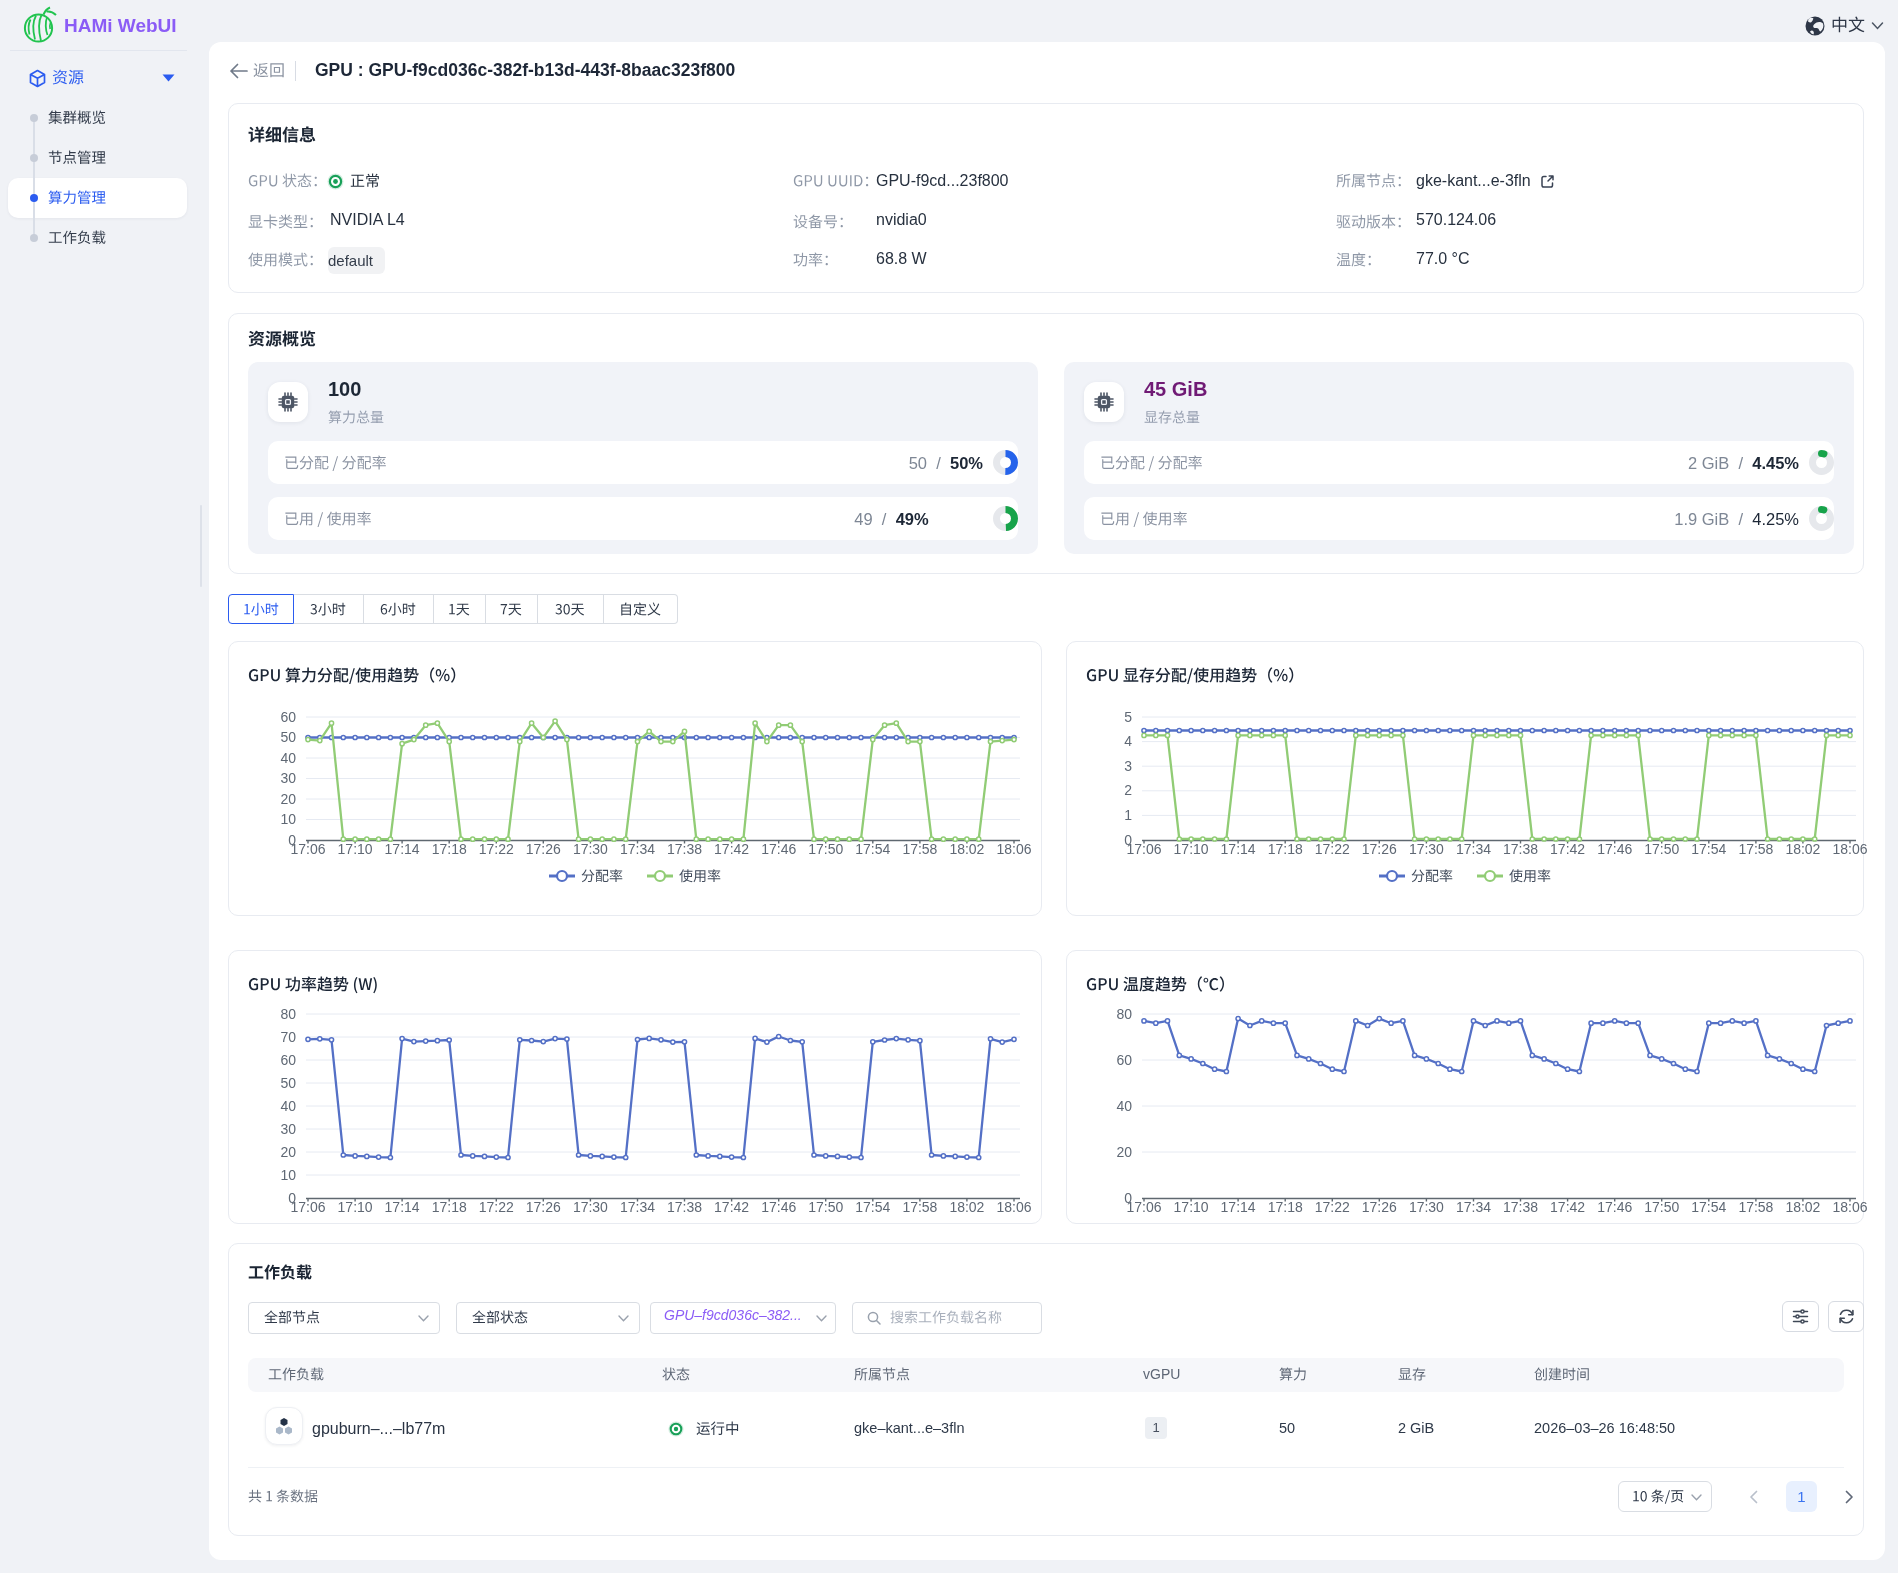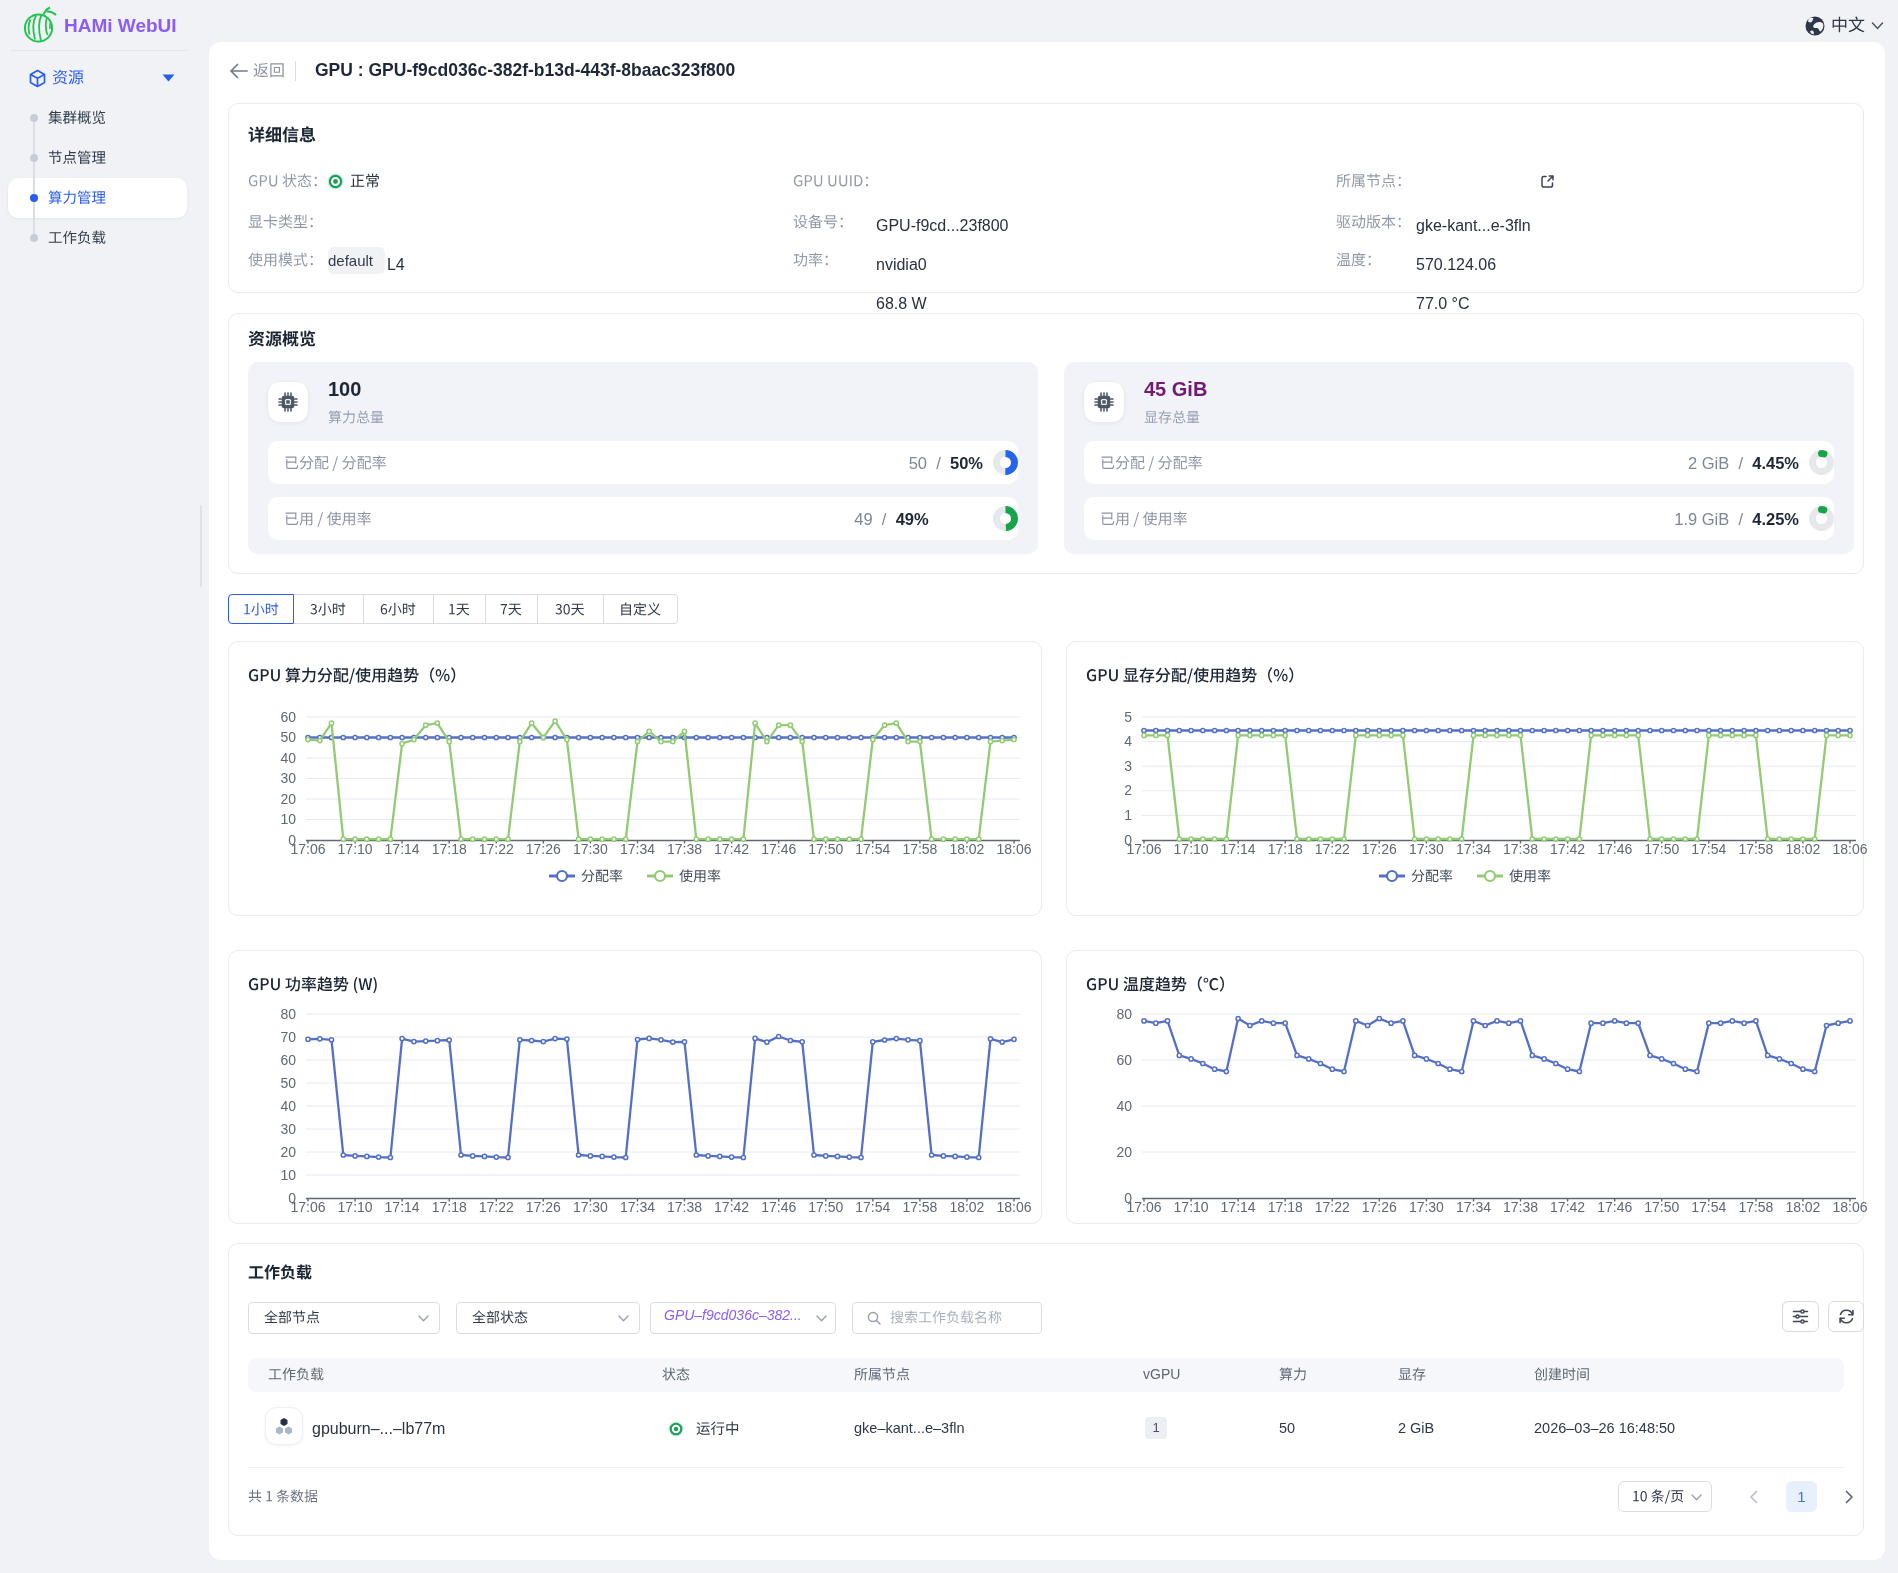--- a/index.html
+++ b/index.html
@@ -1,20 +1,20 @@
 <!DOCTYPE html>
 <html lang="zh"><head>
 <meta charset="utf-8">
 <title>HAMi WebUI</title>
 <style>
   * { margin:0; padding:0; box-sizing:border-box; }
   html,body { width:1898px; height:1573px; font-family:"Liberation Sans",sans-serif; background:#f0f2f6; position:relative; overflow:hidden; }
   .abs { position:absolute; }
   .card { position:absolute; background:#fff; border:1px solid #e8ebf1; border-radius:10px; }
-  .val { position:absolute; font-size:16px; color:#27313f;margin-top:45px; }
+  .val { position:absolute; font-size:16px; color:#27313f; }
   .gpanel { position:absolute; background:#f1f3f8; border-radius:10px; }
   .wrow { position:absolute; background:#fff; border-radius:10px; }
   .seltext { font-size:14px; color:#8b5cf6;font-style:italic; }
   svg { overflow:visible; } svg text { font-family:"Liberation Sans",sans-serif; }
 </style>
 </head>
 <body>
 <svg width="0" height="0" style="position:absolute">
     <defs>
       <path id="g1" d="M458 840V661H96V186H171V248H458V-79H537V248H825V191H902V661H537V840ZM171 322V588H458V322ZM825 322H537V588H825Z"></path>
@@ -449,21 +449,21 @@
     <g transform="translate(0 13.20) scale(0.01500 -0.01500)" fill="#8b93a2">
       <use href="#g63" x="0"></use>
       <use href="#g39" x="1000"></use>
       <use href="#g66" x="2224"></use>
       <use href="#g38" x="2840"></use>
       <use href="#g39" x="3840"></use>
       <use href="#g48" x="4840"></use>
     </g>
   </svg>
 <div class="abs" style="left:1570px;top:452px;width:229px;text-align:right;font-size:16.5px;line-height:22px;color:#7e8795">2 GiB&nbsp;&nbsp;/&nbsp;&nbsp;<span style="color:#1d2736;font-weight:bold">4.45%</span></div>
-<div class="abs" style="left:1570px;top:508px;width:229px;text-align:right;font-size:16.5px;line-height:22px;color:#7e8795">1.9 GiB&nbsp;&nbsp;/&nbsp;&nbsp;<span style="color:#1d2736;font-weight:bold">4.25%</span></div>
+<div class="abs" style="left:1570px;top:508px;width:229px;text-align:right;font-size:16.5px;line-height:22px;color:#7e8795">1.9 GiB&nbsp;&nbsp;/&nbsp;&nbsp;<span style="color:#1d2736;font-weight:normal">4.25%</span></div>
 <svg class="abs" style="left:1809px;top:450px" width="25" height="25" viewBox="0 0 25 25">
   <circle cx="12.5" cy="12.5" r="9" fill="none" stroke="#e6e8ec" stroke-width="7"></circle>
   <circle cx="12.5" cy="12.5" r="9" fill="none" stroke="#17a34a" stroke-width="7" stroke-linecap="round" stroke-dasharray="2.52 54.03" transform="rotate(-90 12.5 12.5)"></circle>
 </svg>
 <svg class="abs" style="left:1809px;top:506px" width="25" height="25" viewBox="0 0 25 25">
   <circle cx="12.5" cy="12.5" r="9" fill="none" stroke="#e6e8ec" stroke-width="7"></circle>
   <circle cx="12.5" cy="12.5" r="9" fill="none" stroke="#17a34a" stroke-width="7" stroke-linecap="round" stroke-dasharray="2.4 54.15" transform="rotate(-90 12.5 12.5)"></circle>
 </svg>
 
 <div class="abs" style="left:228px;top:594px;height:30px;display:flex">

